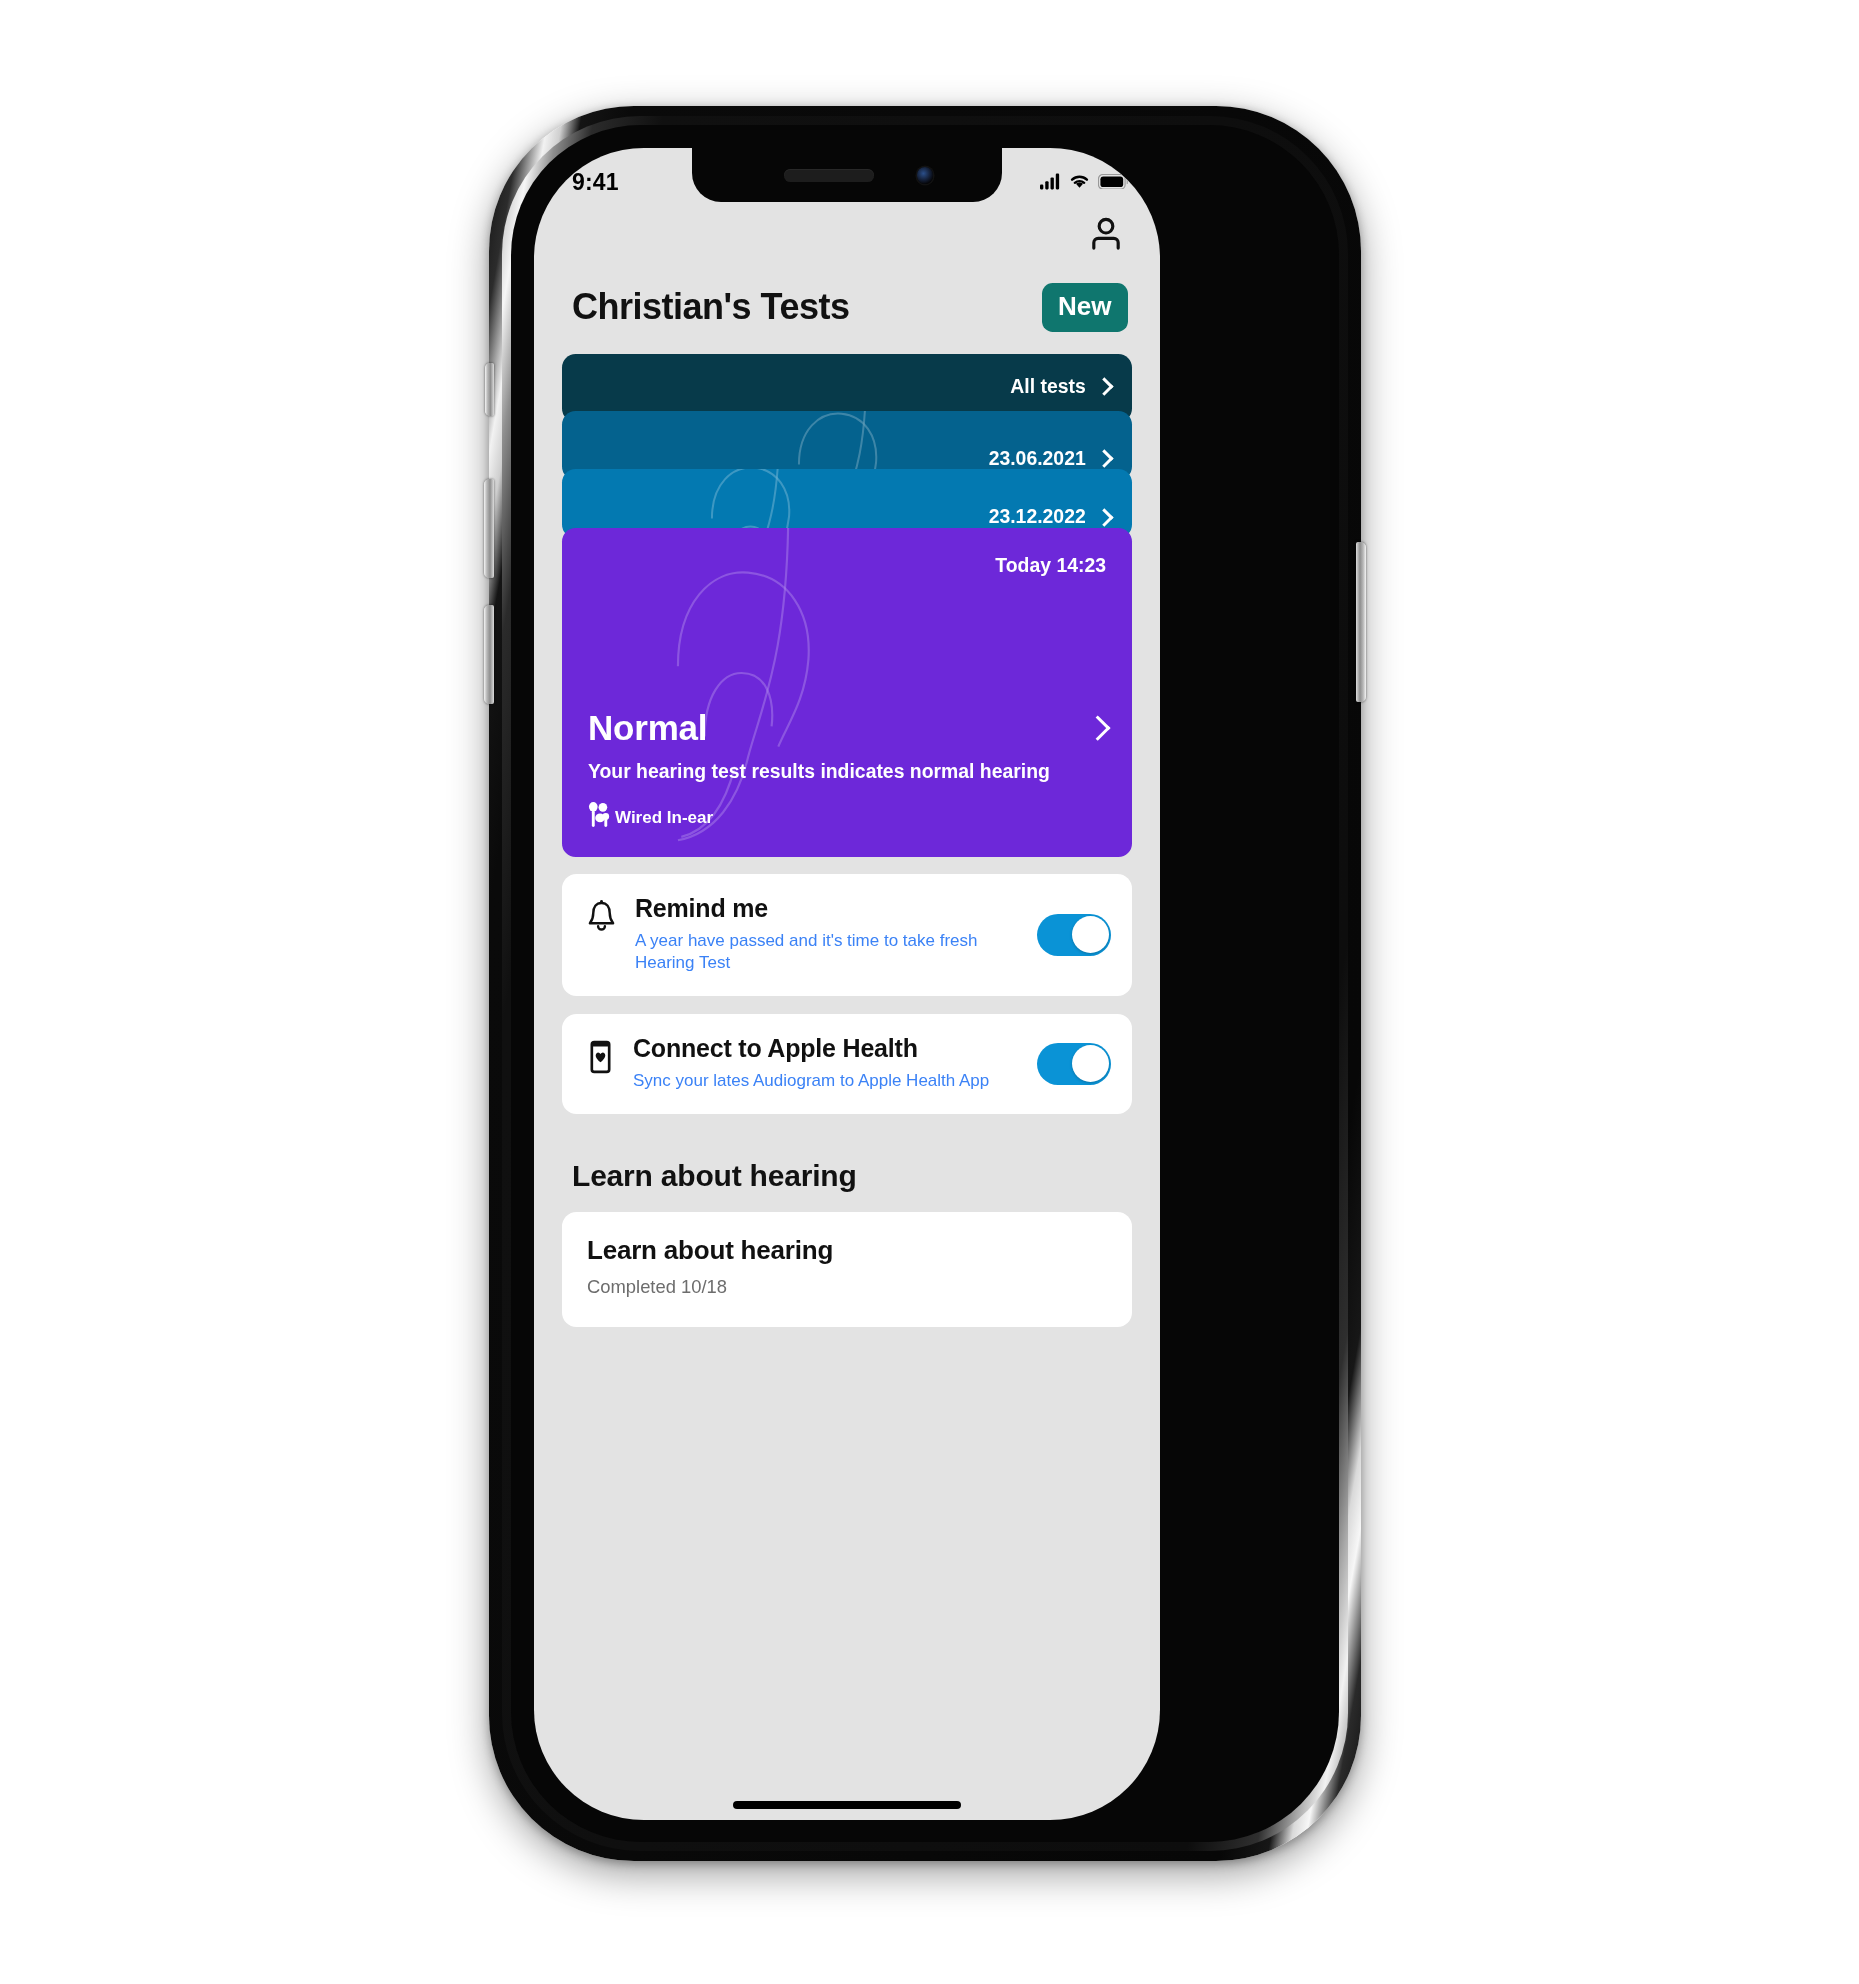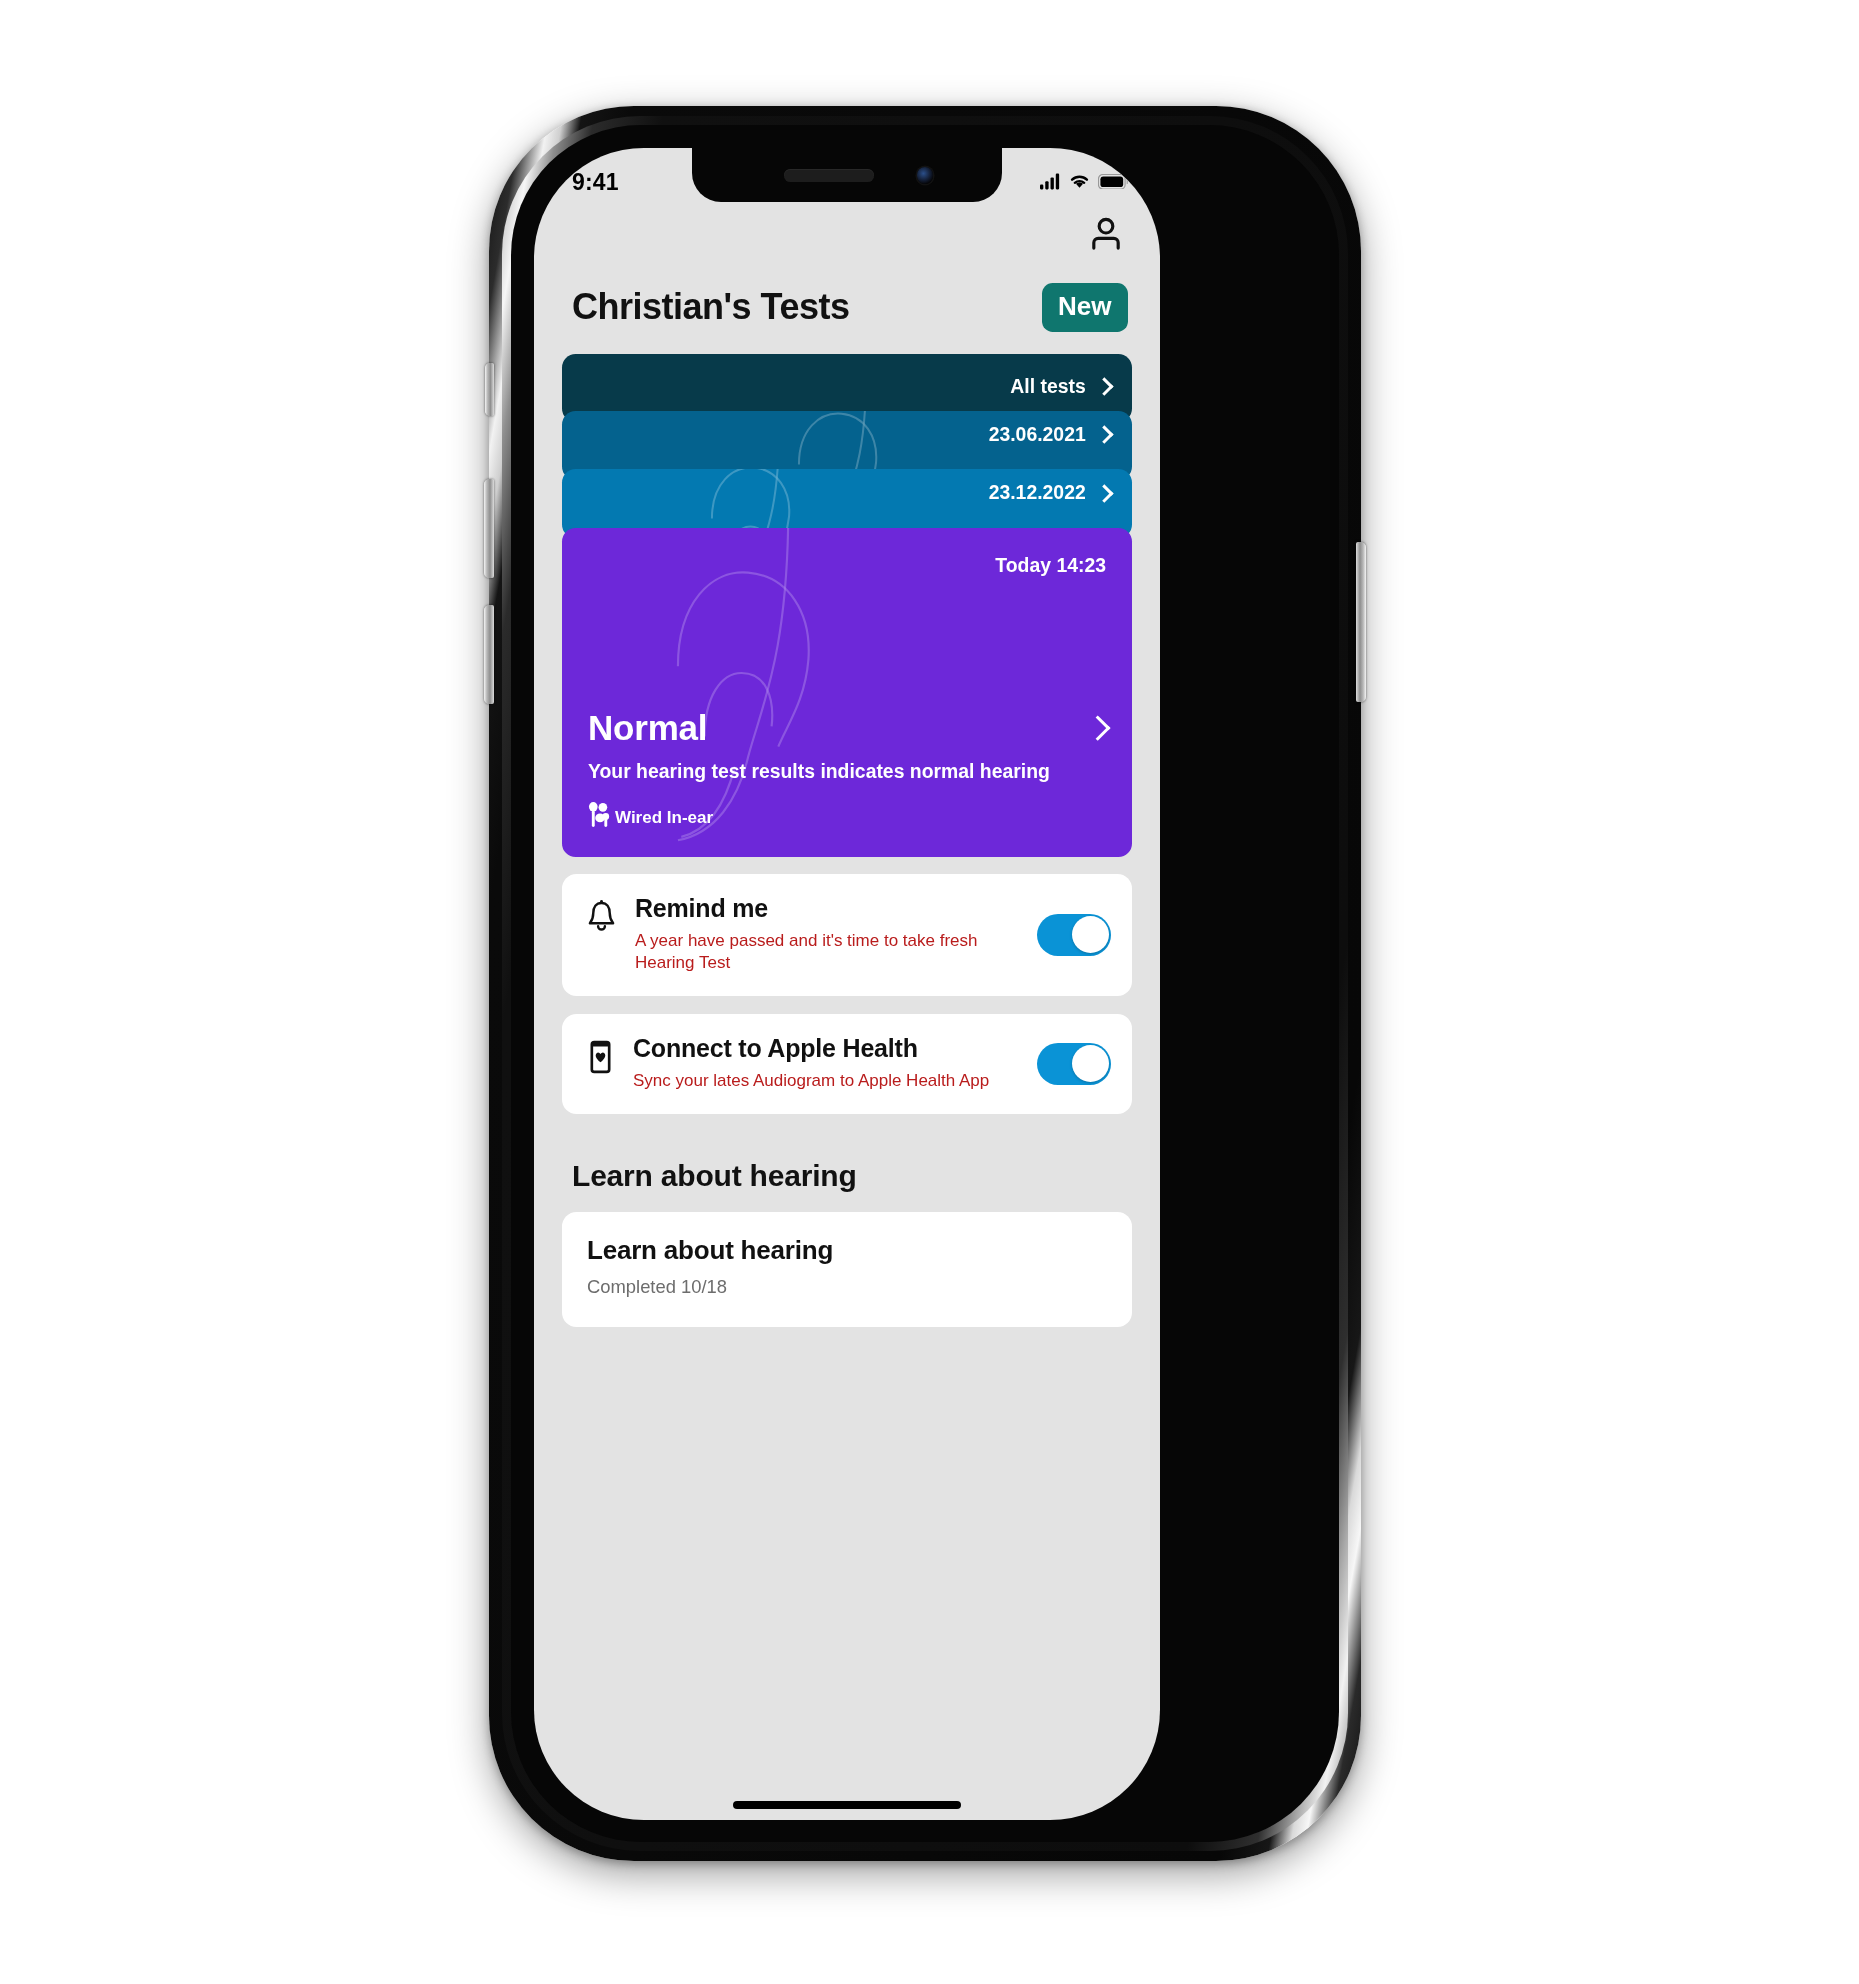--- a/index.html
+++ b/index.html
@@ -181,21 +181,21 @@
     overflow: hidden;
   }
   .stack-card + .stack-card { margin-top: -10.7px; }
   .sc-1 { background: #073a4a; height: 68px; z-index: 1; }
   .sc-2 { background: #04628e; height: 69px; z-index: 2; }
   .sc-3 { background: #0379b1; height: 69px; z-index: 3; text-align: center; }
   .sc-4 { background: #6d28d9; height: 329px; z-index: 4; }
 
   .sc-row {
     position: absolute;
-    right: 21px; top: 12px;
+    right: 21px; top: 36px;
     display: flex;
     align-items: center;
     gap: 12.6px;
     font-size: 19.4px;
     font-weight: bold;
     z-index: 3;
   }
   .sc-1 .sc-row { top: 21px; }
   .sc-4 .sc-row { top: 26px; right: 26px; }
 
@@ -269,21 +269,21 @@
   .sc-title {
     font-size: 25px;
     font-weight: bold;
     color: #111;
     letter-spacing: -0.2px;
     line-height: 1.1;
   }
   .sc-sub {
     margin-top: 7.7px;
     font-size: 17px;
-    color: #b91c1c;
+    color: #3b82f6;
     line-height: 1.3;
     max-width: 368px;
   }
   .toggle {
     flex: 0 0 auto;
     width: 74px; height: 42px;
     border-radius: 21px;
     background: #0a93d6;
     position: relative;
     align-self: center;

